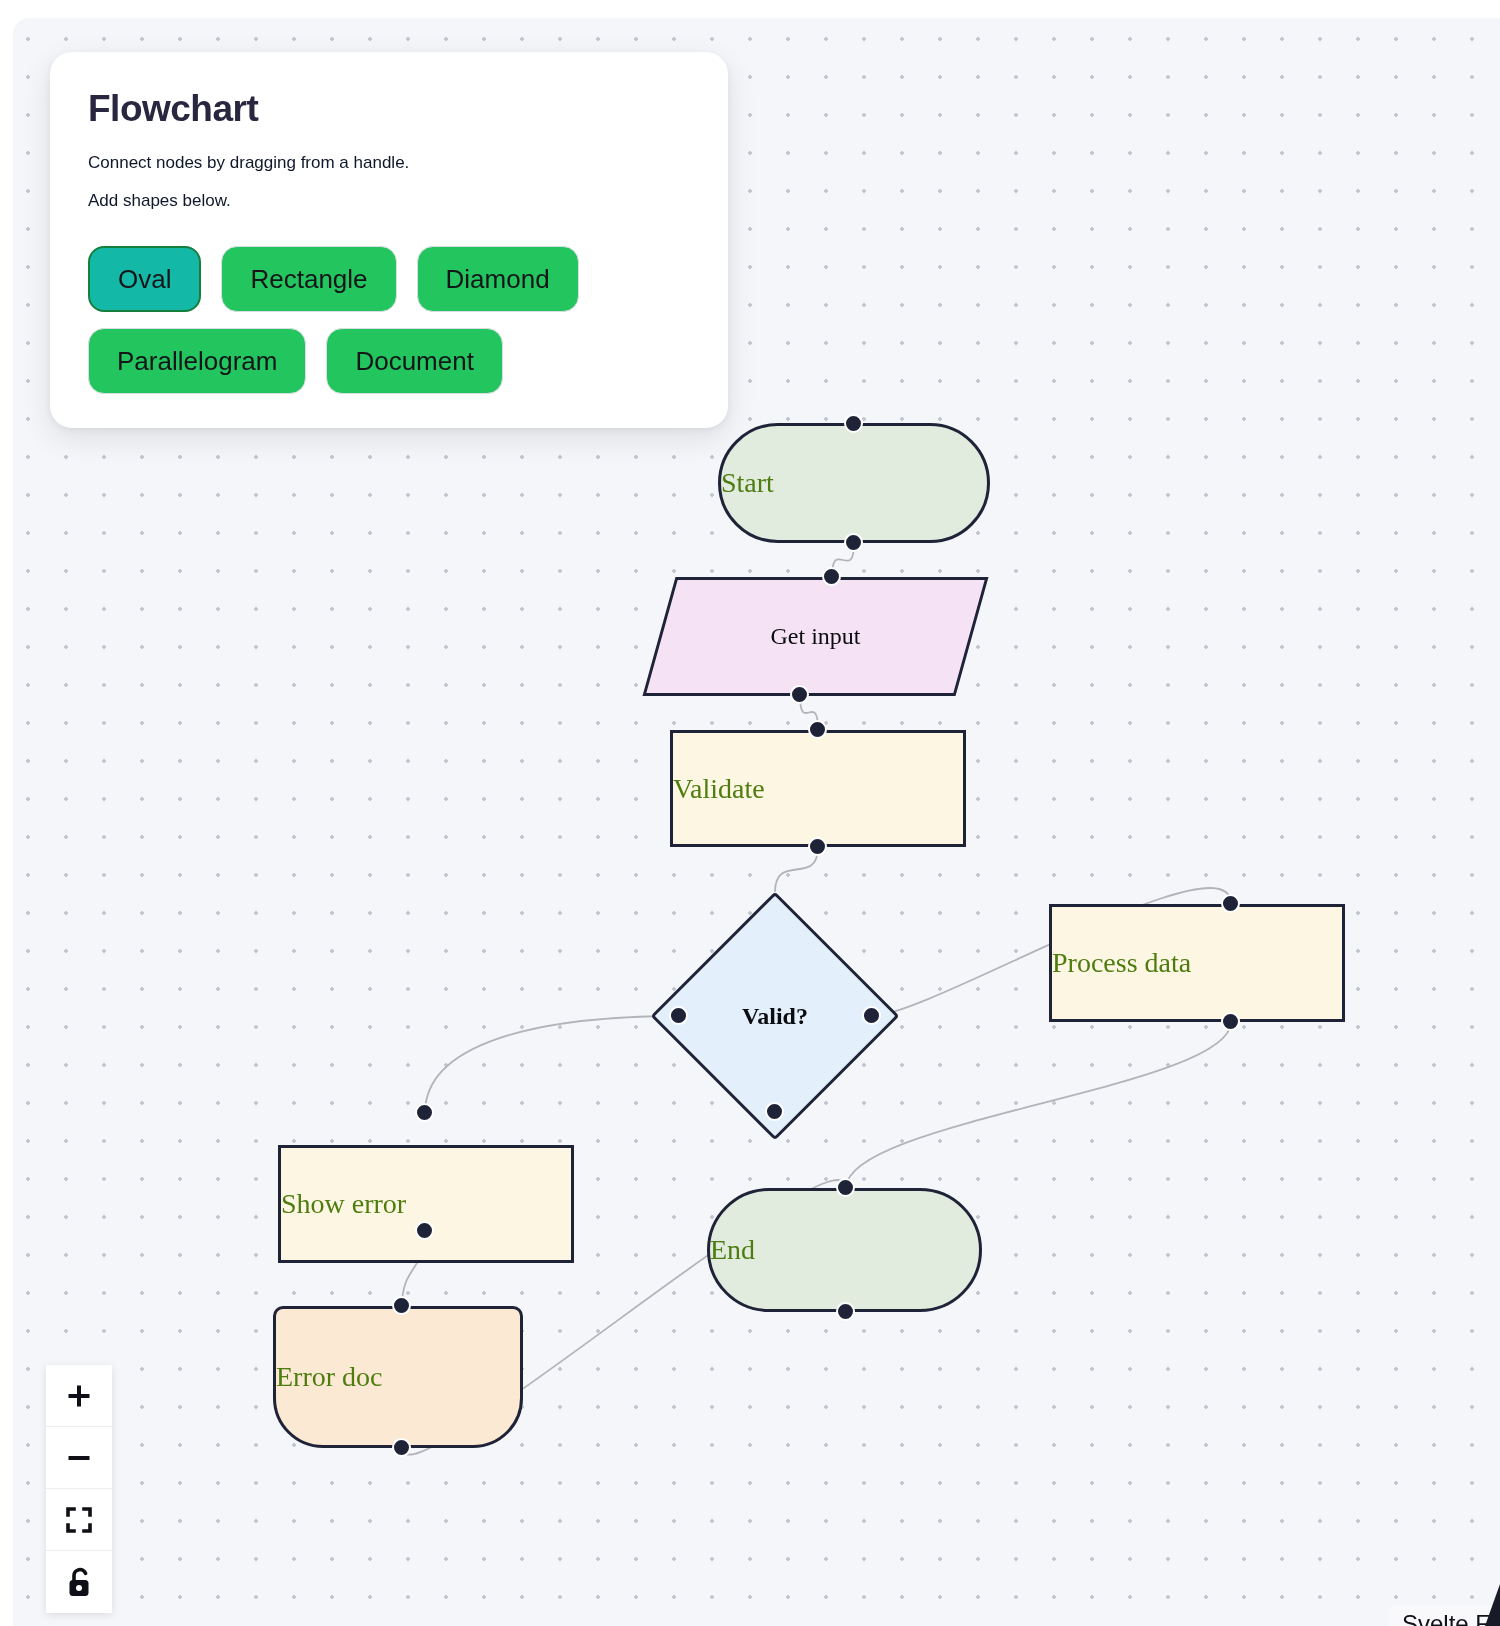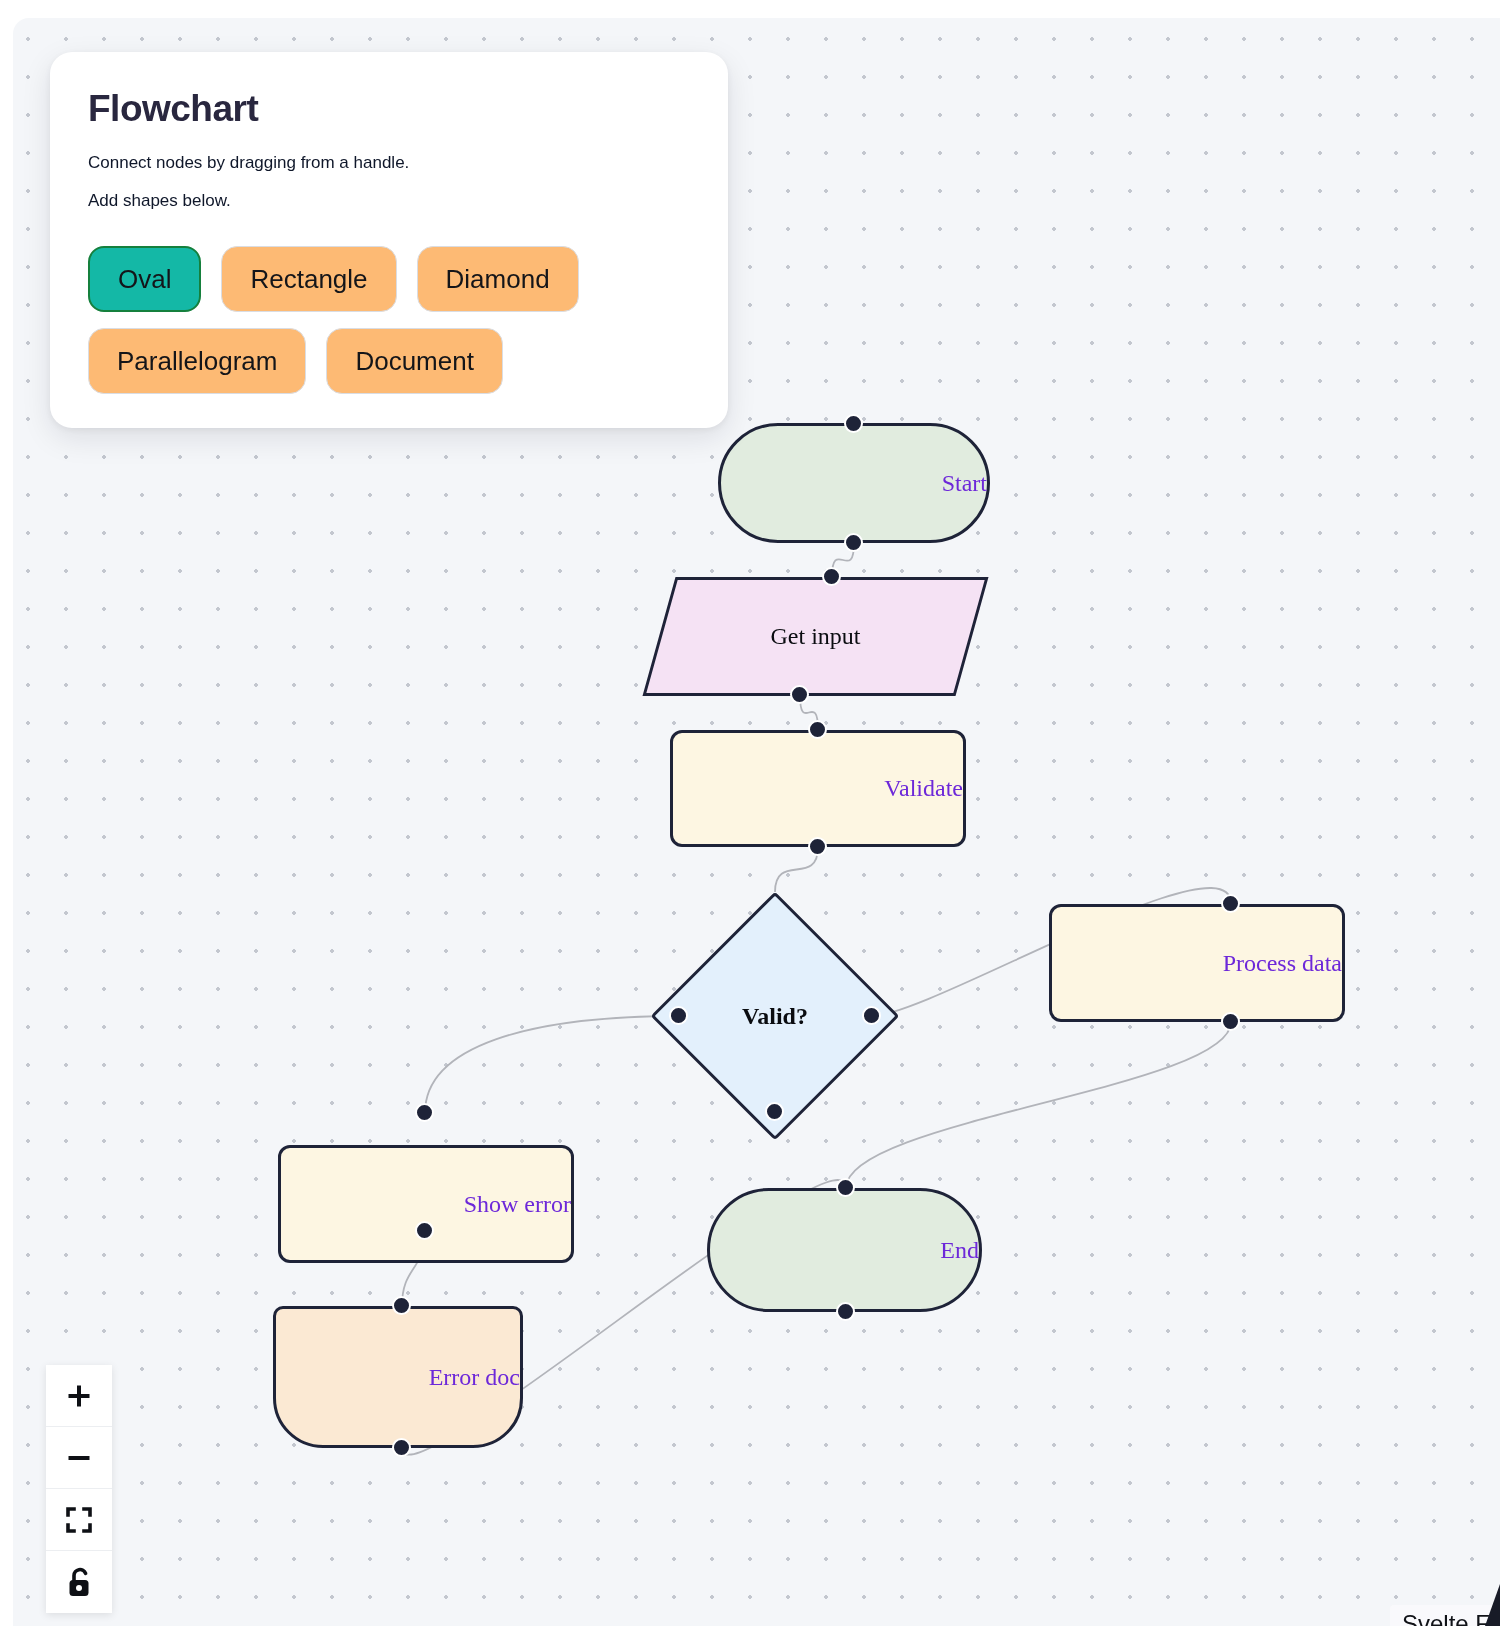--- a/index.html
+++ b/index.html
@@ -8,46 +8,46 @@
   
   .canvas{position:absolute;left:13px;top:18px;width:1487px;height:1608px;
           background-color:#f4f6f9;
           background-image:radial-gradient(circle,#c3c7cf 1.6px,rgba(195,199,207,0) 1.9px);
           background-size:38px 38px;background-position:-4px 2px;
           border-radius:16px 0 0 0;overflow:hidden;}
   .edges{position:absolute;left:0;top:0;width:1487px;height:1608px;}
   .edges path{fill:none;stroke:#b2b4ba;stroke-width:1.8px;}
   
   .node{position:absolute;border:3px solid #1e2338;box-sizing:border-box;
-        display:flex;align-items:center;justify-content:flex-end;
-        font-family:"Liberation Serif",serif;font-size:24px;color:#6d28d9;}
+        display:flex;align-items:center;justify-content:flex-start;
+        font-family:"Liberation Serif",serif;font-size:28px;color:#4d7c0f;}
   .wrap{position:absolute;}
   .shape{position:absolute;left:0;top:0;right:0;bottom:0;border:3px solid #1e2338;box-sizing:border-box;}
   .n-label{position:absolute;left:0;top:0;right:0;bottom:0;display:flex;align-items:center;justify-content:center;
         font-family:Liberation Serif, serif;font-size:24px;color:#0a0c10;}
   .oval{background:#e1ecdf;border-radius:62px;}
-  .rect{background:#fdf6e2;border-radius:12px;}
+  .rect{background:#fdf6e2;border-radius:0;}
   .para{background:#f5e2f4;transform:skewX(-15.5deg);}
   .diam{background:#e3f0fc;transform:rotate(45deg);border-radius:4px;}
   .doc {background:#fbe9d3;border-radius:10px 10px 50px 50px;}
   .bold{font-weight:bold;}
   
   .handle{position:absolute;width:15px;height:15px;background:#1e2338;border:2.5px solid #ffffff;
           border-radius:50%;box-sizing:content-box;}
   
   .panel{position:absolute;left:37px;top:34px;width:678px;box-sizing:border-box;
          background:#ffffff;border-radius:22px;padding:30px 38px 34px 38px;
          box-shadow:0 10px 30px rgba(20,24,40,.10),0 2px 6px rgba(20,24,40,.06);}
   .panel h1{margin:6px 0 14px 0;font-size:37px;font-weight:700;letter-spacing:-.5px;color:#29273f;}
   .desc{font-size:17px;line-height:38px;color:#0f172a;}
   .desc span{display:block;}
   .btns{margin-top:26px;display:flex;flex-wrap:wrap;gap:16px 20px;}
   .btn{height:66px;padding:0 28px;display:inline-flex;align-items:center;justify-content:center;
        font-family:"Liberation Sans",sans-serif;font-size:26px;color:#141519;
-       background:#fdba74;border:1.5px solid #dadde3;border-radius:16px;cursor:pointer;}
+       background:#22c55e;border:1.5px solid #dadde3;border-radius:16px;cursor:pointer;}
   .btn.active{background:#14b8a6;border:2px solid #15803d;}
   
   .controls{position:absolute;left:33px;top:1347px;width:66px;background:#ffffff;
             box-shadow:0 2px 8px rgba(0,0,0,.10);}
   .ctrl{width:66px;height:62px;display:flex;align-items:center;justify-content:center;
         border:none;border-bottom:1px solid #eceef1;background:#ffffff;cursor:pointer;padding:0;}
   .ctrl:last-child{border-bottom:none;}
   .ctrl svg{display:block;}
   
   .attribution{position:absolute;right:-38px;bottom:-17px;padding:5px 12px;

